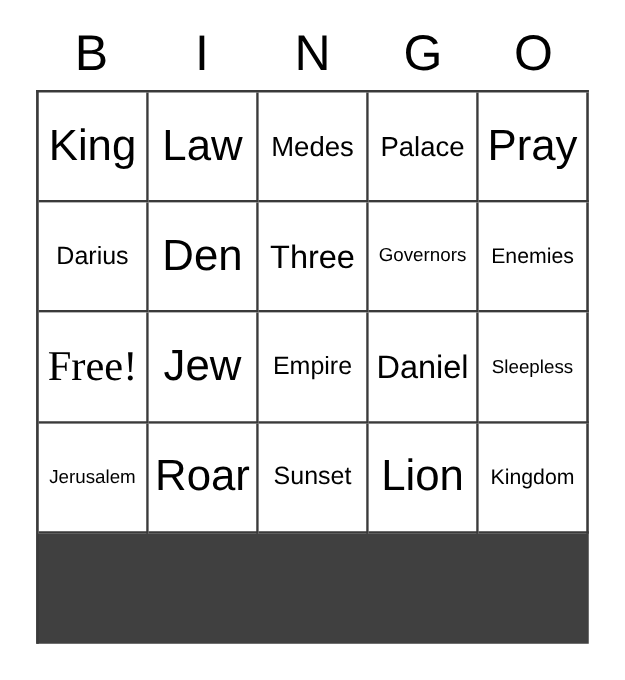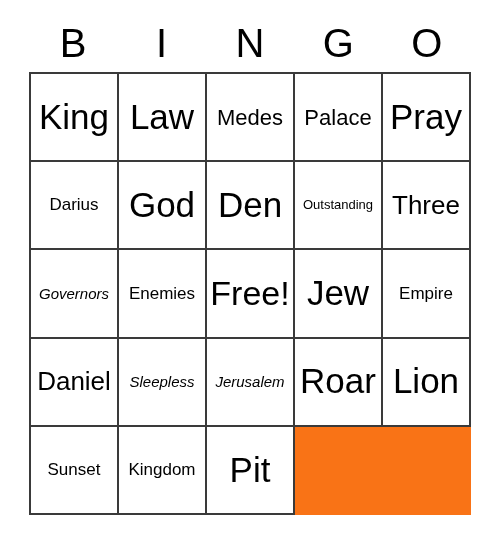--- a/index.html
+++ b/index.html
@@ -49,21 +49,21 @@
     left: 29px;
     top: 72px;
     width: 442px;
     height: 443px;
     box-sizing: border-box;
     border-top: 2px solid #3a3a3a;
     border-left: 2px solid #3a3a3a;
     display: grid;
     grid-template-columns: repeat(5, 1fr);
     grid-template-rows: repeat(5, 1fr);
-    background: #f97316;
+    background: #404040;
   }
   .bingo-cell {
     box-sizing: border-box;
     border-right: 2px solid #3a3a3a;
     border-bottom: 2px solid #3a3a3a;
     display: flex;
     align-items: center;
     justify-content: center;
     overflow: hidden;
     background: #ffffff;
@@ -72,23 +72,23 @@
   .cell-text {
     display: block;
     text-align: center;
     line-height: 1.05;
     white-space: nowrap;
     color: #000000;
   }
 
   
   .fs-xs   { font-size: 13px; }
-  .fs-s    { font-size: 15px; font-style: italic; }
+  .fs-s    { font-size: 15px; }
   .fs-sm   { font-size: 17px; }
-  .fs-m    { font-size: 17px; }
+  .fs-m    { font-size: 20px; }
   .fs-ml   { font-size: 22px; }
   .fs-l    { font-size: 26px; }
   .fs-xxl  { font-size: 35px; }
 </style>
 </head>
 <body>
 
 <div id="bingo-card">
 
   <div id="header-row">
@@ -114,40 +114,34 @@
       <span class="cell-text fs-ml">Palace</span>
     </div>
     <div class="bingo-cell">
       <span class="cell-text fs-xxl">Pray</span>
     </div>
 
     <div class="bingo-cell">
       <span class="cell-text fs-m">Darius</span>
     </div>
     <div class="bingo-cell">
-      <span class="cell-text fs-xxl">God</span>
-    </div>
-    <div class="bingo-cell">
       <span class="cell-text fs-xxl">Den</span>
-    </div>
-    <div class="bingo-cell">
-      <span class="cell-text fs-xs">Outstanding</span>
     </div>
     <div class="bingo-cell">
       <span class="cell-text fs-l">Three</span>
     </div>
 
     <div class="bingo-cell">
       <span class="cell-text fs-s">Governors</span>
     </div>
     <div class="bingo-cell">
       <span class="cell-text fs-sm">Enemies</span>
     </div>
     <div class="bingo-cell">
-      <span class="cell-text fs-xxl" style="font-size: 34px;">Free!</span>
+      <span class="cell-text fs-xxl" style="font-size: 34px; font-family: Liberation Serif, serif;">Free!</span>
     </div>
     <div class="bingo-cell">
       <span class="cell-text fs-xxl">Jew</span>
     </div>
     <div class="bingo-cell">
       <span class="cell-text fs-m">Empire</span>
     </div>
 
     <div class="bingo-cell">
       <span class="cell-text fs-l">Daniel</span>
@@ -156,26 +150,23 @@
       <span class="cell-text fs-s">Sleepless</span>
     </div>
     <div class="bingo-cell">
       <span class="cell-text fs-s">Jerusalem</span>
     </div>
 
     <div class="bingo-cell">
       <span class="cell-text fs-xxl">Roar</span>
     </div>
     <div class="bingo-cell">
+      <span class="cell-text fs-m">Sunset</span>
+    </div>
+    <div class="bingo-cell">
       <span class="cell-text fs-xxl">Lion</span>
     </div>
     <div class="bingo-cell">
-      <span class="cell-text fs-m">Sunset</span>
-    </div>
-    <div class="bingo-cell">
       <span class="cell-text fs-sm">Kingdom</span>
-    </div>
-    <div class="bingo-cell">
-      <span class="cell-text fs-xxl">Pit</span>
     </div>
 
   </div>
 </div>
 
 </body></html>

